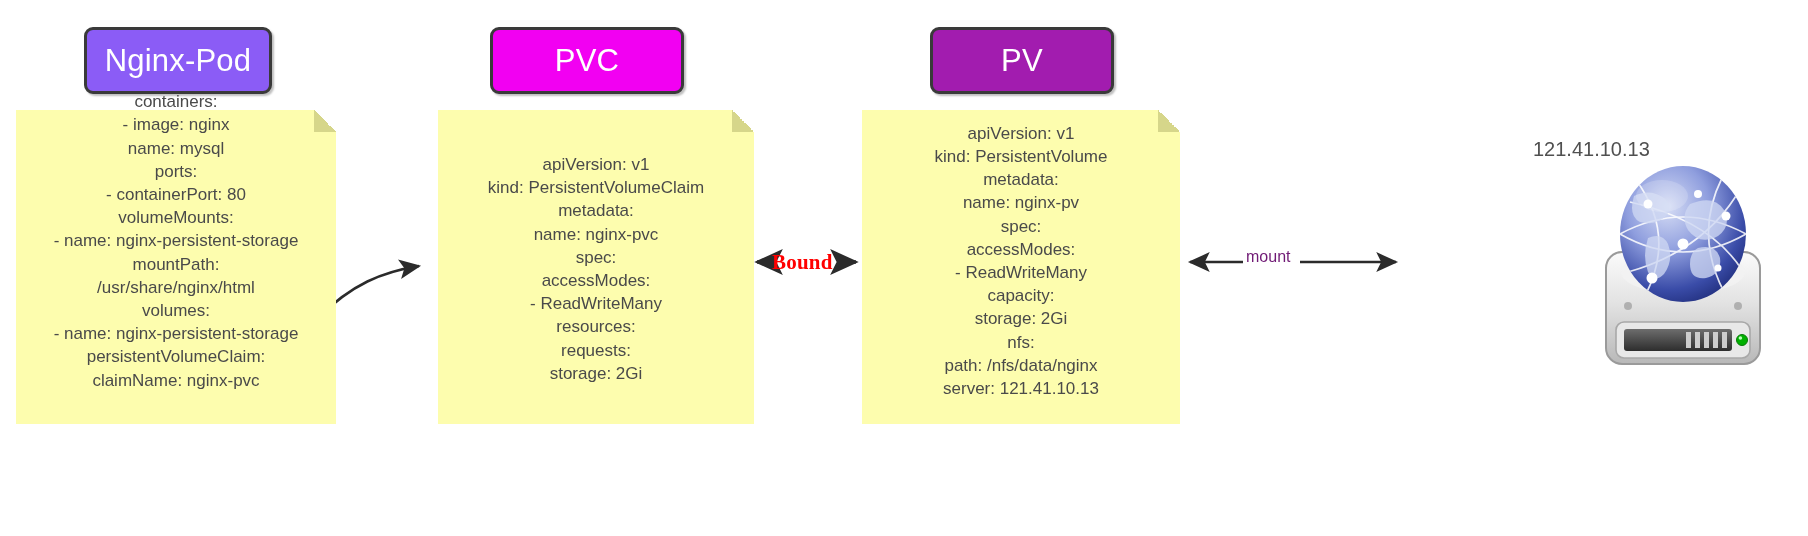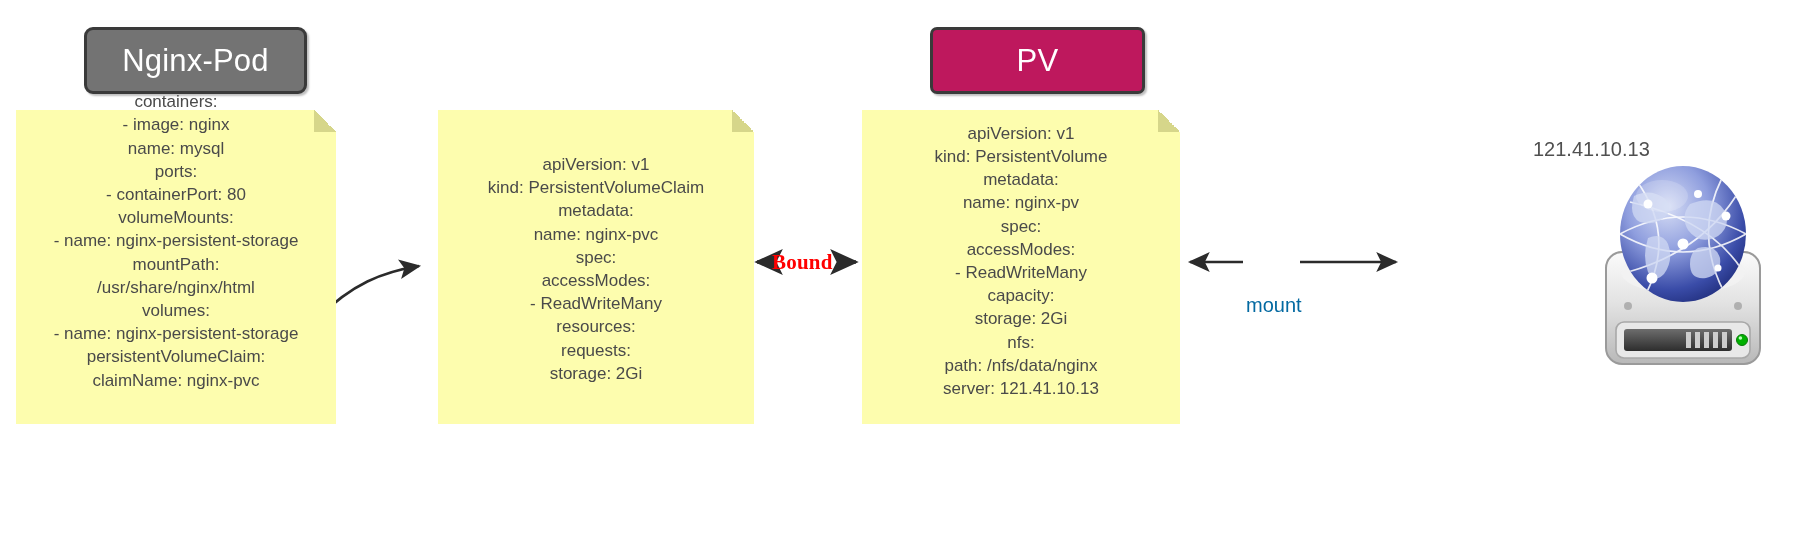--- a/index.html
+++ b/index.html
@@ -29,23 +29,23 @@
     box-sizing: border-box;
     display: flex;
     align-items: center;
     justify-content: center;
     color: #ffffff;
     font-size: 31px;
     letter-spacing: 0.2px;
     box-shadow: 2px 2px 2px rgba(0,0,0,0.25);
   }
 
-  #pill-pod   { left: 84px;  top: 27px;  width: 223px; height: 67px; background: #737373; }
+  #pill-pod   { left: 84px;  top: 27px;  width: 188px; height: 67px; background: #8b5cf6; }
   #pill-pvc   { left: 490px; top: 27px;  width: 194px; height: 67px; background: #f200f2; }
-  #pill-pv    { left: 930px; top: 27px;  width: 215px; height: 67px; background: #be185d; border-radius: 7px; }
+  #pill-pv    { left: 930px; top: 27px;  width: 184px; height: 67px; background: #a21caf; }
 
   
   .note {
     position: absolute;
     background: #fdfdae;
     box-sizing: border-box;
     display: flex;
     align-items: center;
     justify-content: center;
   }
@@ -90,23 +90,22 @@
     font-size: 21px;
     font-weight: bold;
     color: #ff0000;
     letter-spacing: 0.2px;
     font-family: Liberation Serif, serif;
   }
   #label-bound { left: 772px; top: 250px; }
 
   .edge-label-plain {
     position: absolute;
-    font-size: 20px;
-    color: #0369a1;
-    margin-top: 46px;
+    font-size: 16px;
+    color: #701a75;
   }
   #label-mount { left: 1246px; top: 248px; }
 
   
   #ip-label {
     position: absolute;
     left: 1533px;
     top: 138px;
     font-size: 20px;
     color: #505050;
@@ -161,20 +160,21 @@
 volumeMounts:
 - name: nginx-persistent-storage
 mountPath:
 /usr/share/nginx/html
 volumes:
 - name: nginx-persistent-storage
 persistentVolumeClaim:
 claimName: nginx-pvc</div>
   </div>
 
+  <div class="pill" id="pill-pvc">PVC</div>
 
   <div class="note" id="note-pvc">
     <span class="fold"></span>
     <div class="note-body">apiVersion: v1
 kind: PersistentVolumeClaim
 metadata:
 name: nginx-pvc
 spec:
 accessModes:
 - ReadWriteMany

